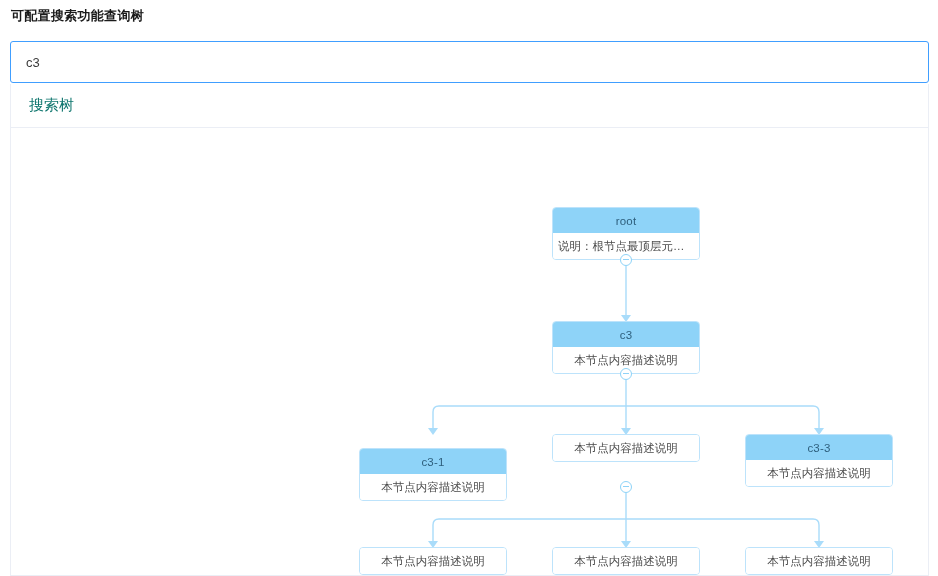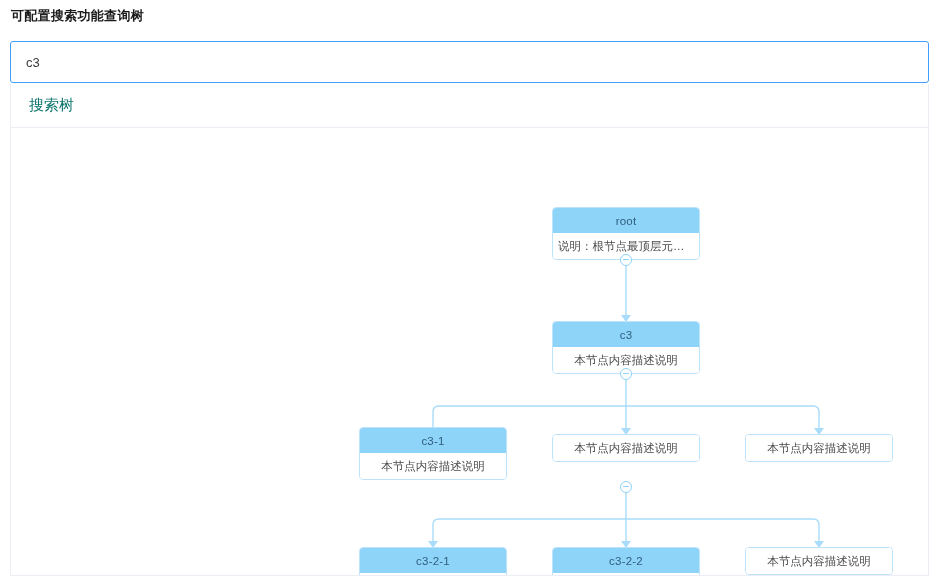--- a/index.html
+++ b/index.html
@@ -173,37 +173,36 @@
       <div class="node" style="left: 541px; top: 79px;">
             <div class="node-head">root</div>
             <div class="node-body truncate">说明：根节点最顶层元素，最高...</div>
           </div>
           <div class="collapse-toggle" style="left: 609px; top: 126px;"></div>
           <div class="node" style="left: 541px; top: 193px;">
             <div class="node-head">c3</div>
             <div class="node-body">本节点内容描述说明</div>
           </div>
           <div class="collapse-toggle" style="left: 609px; top: 240px;"></div>
-          <div class="node" style="left: 348px; top: 299px;">
+          <div class="node" style="left: 348px; top: 320px;">
             <div class="node-head">c3-1</div>
             <div class="node-body">本节点内容描述说明</div>
           </div>
           <div class="node" style="left: 541px; top: 306px;">
             <div class="node-body">本节点内容描述说明</div>
           </div>
           <div class="collapse-toggle" style="left: 609px; top: 353px;"></div>
           <div class="node" style="left: 734px; top: 306px;">
+            <div class="node-head">c3-3</div>
             <div class="node-body">本节点内容描述说明</div>
           </div>
           <div class="node" style="left: 348px; top: 419px;">
-            <div class="node-head">c3-2-1</div>
             <div class="node-body">本节点内容描述说明</div>
           </div>
           <div class="node" style="left: 541px; top: 419px;">
-            <div class="node-head">c3-2-2</div>
             <div class="node-body">本节点内容描述说明</div>
           </div>
           <div class="node" style="left: 734px; top: 419px;">
             <div class="node-body">本节点内容描述说明</div>
           </div>
         </div>
     </div>
   </div>
 
 </div>

